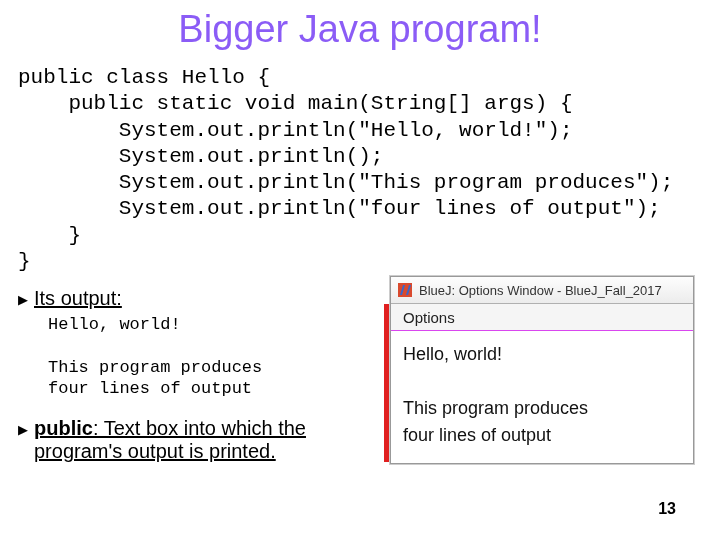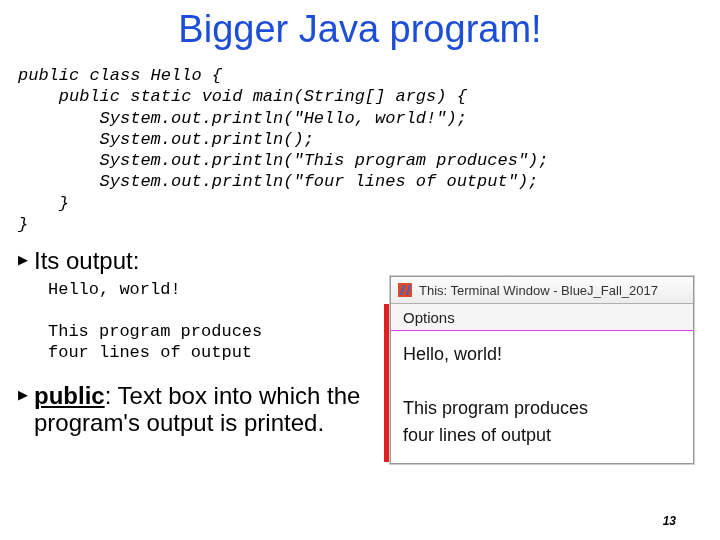--- a/index.html
+++ b/index.html
@@ -6,55 +6,55 @@
     margin: 0;
     padding: 0;
     width: 720px;
     height: 540px;
     font-family: Arial, Helvetica, sans-serif;
     background: #fff;
     position: relative;
     overflow: hidden;
   }
   .title {
-    color: #1d4ed8;
+    color: #8b5cf6;
     font-size: 38px;
     text-align: center;
     margin: 8px 0 14px 0;
     font-weight: normal;
   }
   .code-block {
     font-family: "Courier New", Courier, monospace;
-    font-size: 17px;
+    font-size: 21px;
     line-height: 1.25;
     white-space: pre;
     margin: 0 14px 12px 18px;
-    font-style: italic;
   }
   .section-row {
     display: flex;
     align-items: flex-start;
     margin-left: 18px;
   }
   .left-col {
     flex: 0 0 360px;
   }
   .bullet-line {
     display: flex;
     align-items: flex-start;
     margin-bottom: 4px;
   }
   .bullet-glyph {
     font-size: 13px;
     margin-right: 6px;
     margin-top: 5px;
   }
   .bullet-text {
-    font-size: 24px;
+    font-size: 20px;
     line-height: 1.15;
+    text-decoration: underline;
   }
   .output-block {
     font-family: "Courier New", Courier, monospace;
     font-size: 17px;
     line-height: 1.25;
     white-space: pre;
     margin: 2px 0 18px 30px;
   }
   .term {
     font-weight: bold;
@@ -112,24 +112,23 @@
     position: absolute;
     left: 384px;
     top: 304px;
     width: 6px;
     height: 158px;
     background: #e02020;
   }
   .slide-num {
     position: absolute;
     right: 44px;
-    bottom: 12px;
-    font-size: 12px;
+    bottom: 22px;
+    font-size: 16px;
     font-weight: bold;
-    font-style: italic;
   }
 </style>
 </head>
 <body>
 
 <h1 class="title">Bigger Java program!</h1>
 
 <div class="code-block">public class Hello {
     public static void main(String[] args) {
         System.out.println("Hello, world!");
@@ -161,21 +160,21 @@
 
 <div class="terminal">
   <div class="term-titlebar">
     <span class="bluej-icon">
       <svg viewBox="0 0 16 16" width="16" height="16">
         <rect x="1" y="1" width="14" height="14" fill="#d94a2e"></rect>
         <path d="M3 13 L6 3 L8 3 L5 13 Z" fill="#3a66c9"></path>
         <path d="M9 13 L12 3 L14 3 L11 13 Z" fill="#3a66c9"></path>
       </svg>
     </span>
-    <span class="term-titletext">This: Terminal Window - BlueJ_Fall_2017</span>
+    <span class="term-titletext">BlueJ: Options Window - BlueJ_Fall_2017</span>
   </div>
   <div class="term-menubar">
     <span>Options</span>
   </div>
   <div class="term-body">Hello, world!
 
 This program produces
 four lines of output</div>
 </div>
 

